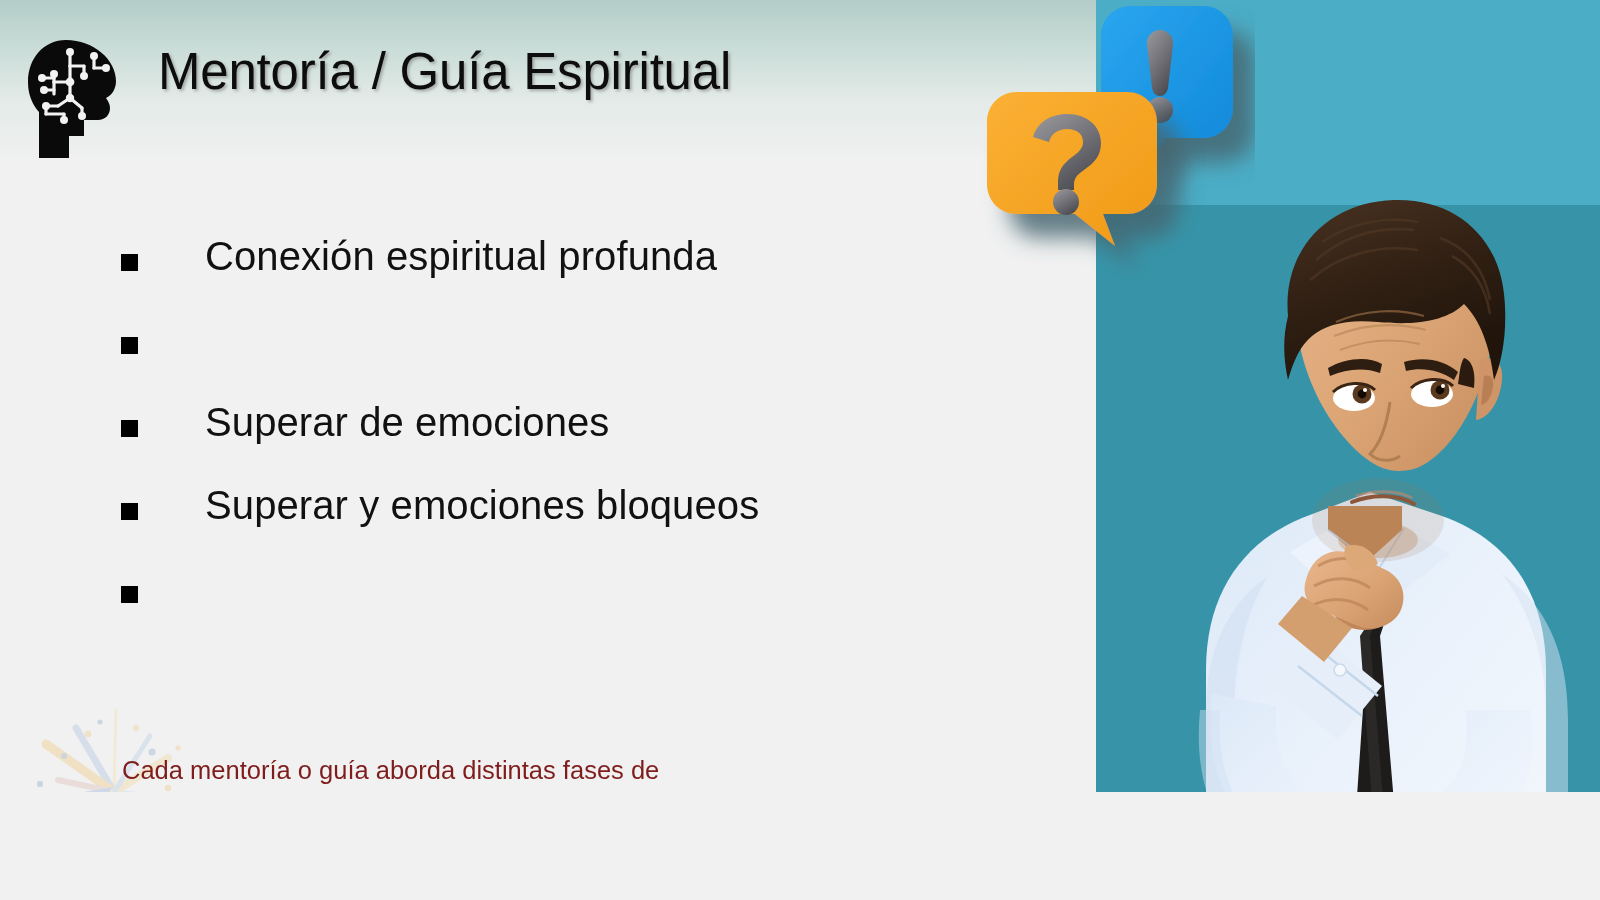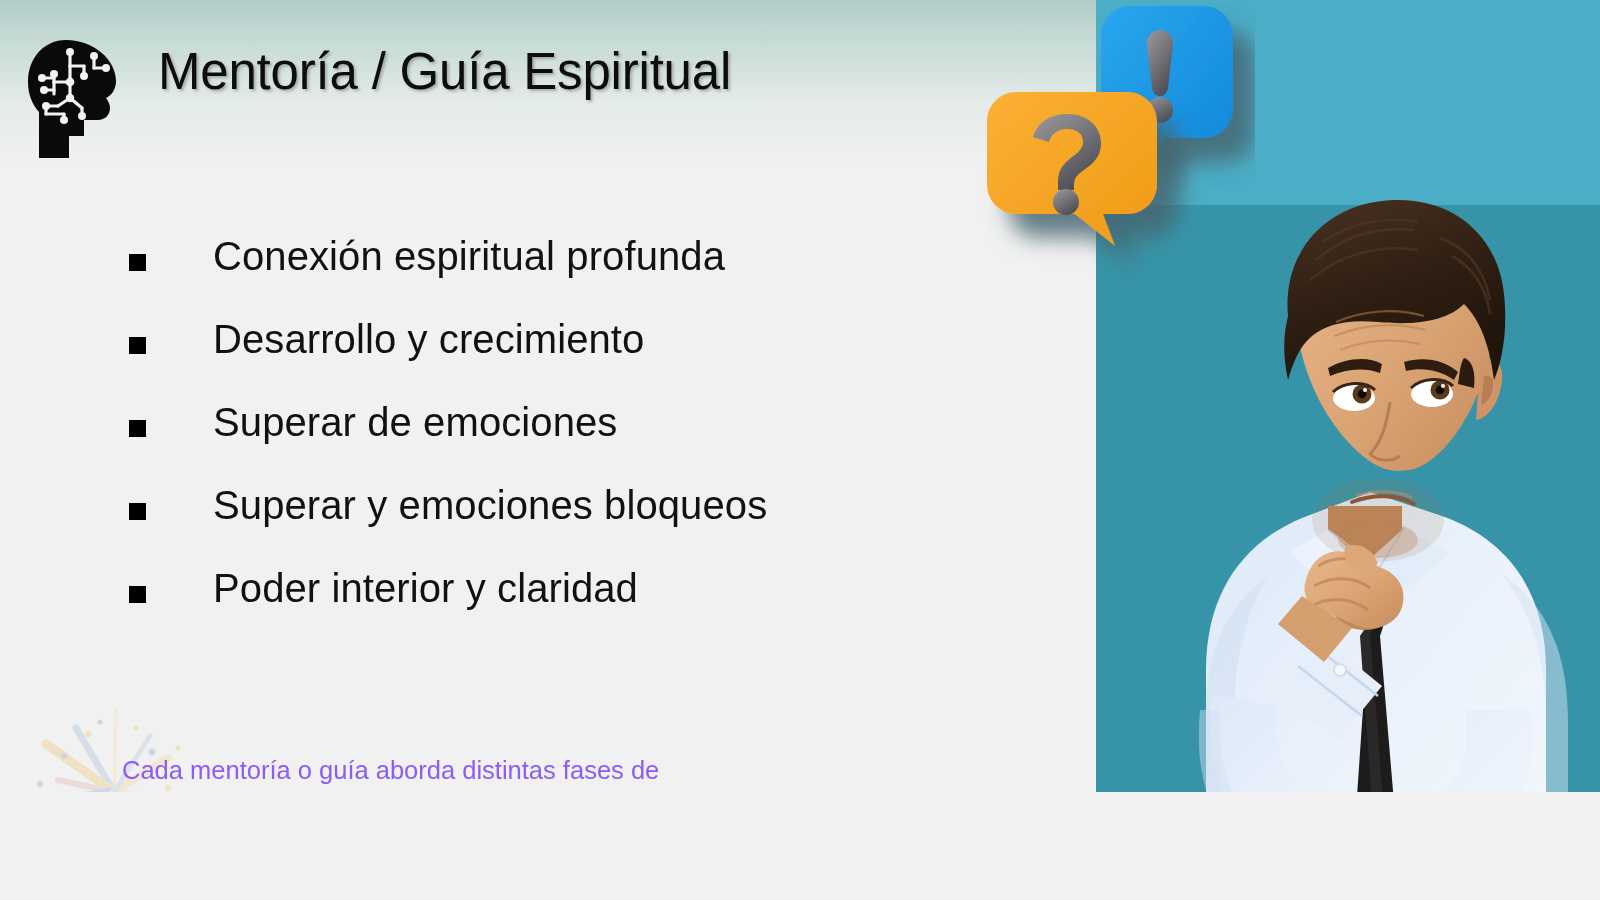--- a/index.html
+++ b/index.html
@@ -40,21 +40,21 @@
     text-shadow:2px 2px 3px rgba(120,120,120,0.55);
     white-space:nowrap;
   }
 
   
   .bullet-list {
     position:absolute; left:0; top:240px; width:1000px;
   }
   .bullet-item {
     position:relative; height:83px;
-    display:flex; align-items:flex-start;margin-left:8px;
+    display:flex; align-items:flex-start;
   }
   .bullet-marker {
     position:absolute; left:121px; top:14px;
     width:17px; height:17px; background:#000000;
   }
   .bullet-text {
     position:absolute; left:205px; top:-6px;
     font-size:40px; font-weight:400; color:#111111;
     font-stretch:condensed;
     letter-spacing:0.1px; white-space:nowrap;
@@ -62,21 +62,21 @@
 
   
   .sparkle-burst {
     position:absolute; left:18px; top:692px;
     width:200px; height:200px; opacity:0.92;
   }
 
   
   .caption {
     position:absolute; left:122px; top:752px; width:760px;
-    font-size:25.5px; font-weight:400; color:#8b5cf6;
+    font-size:25.5px; font-weight:400; color:#7f1d1d;
     font-stretch:condensed;
     line-height:37px;
   }
   .caption-line { display:block; white-space:nowrap; }
 
   
   .right-panel {
     position:absolute; left:1096px; top:0; width:504px; height:900px;
   }
   .teal-top {
@@ -153,33 +153,31 @@
     <h1 class="page-title">Mentoría / Guía Espiritual</h1>
   </div>
 
   <div class="bullet-list">
     <div class="bullet-item">
       <span class="bullet-marker"></span>
       <span class="bullet-text">Conexión espiritual profunda</span>
     </div>
     <div class="bullet-item">
       <span class="bullet-marker"></span>
-      <span class="bullet-text">Desarrollo y crecimiento</span>
     </div>
     <div class="bullet-item">
       <span class="bullet-marker"></span>
       <span class="bullet-text">Superar de emociones</span>
     </div>
     <div class="bullet-item">
       <span class="bullet-marker"></span>
       <span class="bullet-text">Superar y emociones bloqueos</span>
     </div>
     <div class="bullet-item">
       <span class="bullet-marker"></span>
-      <span class="bullet-text">Poder interior y claridad</span>
     </div>
   </div>
 
   <span class="sparkle-burst">
     <svg viewBox="0 0 200 200" width="200" height="200" xmlns="http://www.w3.org/2000/svg">
       <g stroke-linecap="round" opacity="0.85">
         <line x1="96" y1="100" x2="98" y2="18" stroke="#f2e7cf" stroke-width="3"></line>
         <line x1="96" y1="100" x2="58" y2="36" stroke="#cfd9e8" stroke-width="7"></line>
         <line x1="96" y1="100" x2="28" y2="52" stroke="#f0dcb8" stroke-width="9"></line>
         <line x1="96" y1="100" x2="40" y2="88" stroke="#e8d6d2" stroke-width="6"></line>

